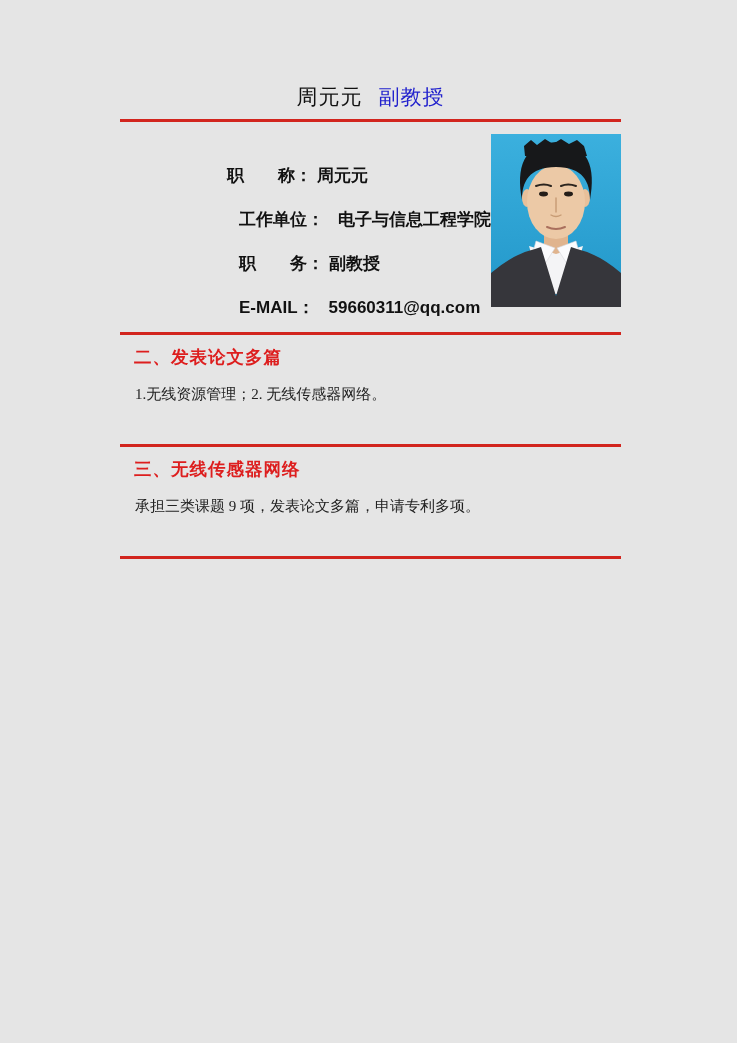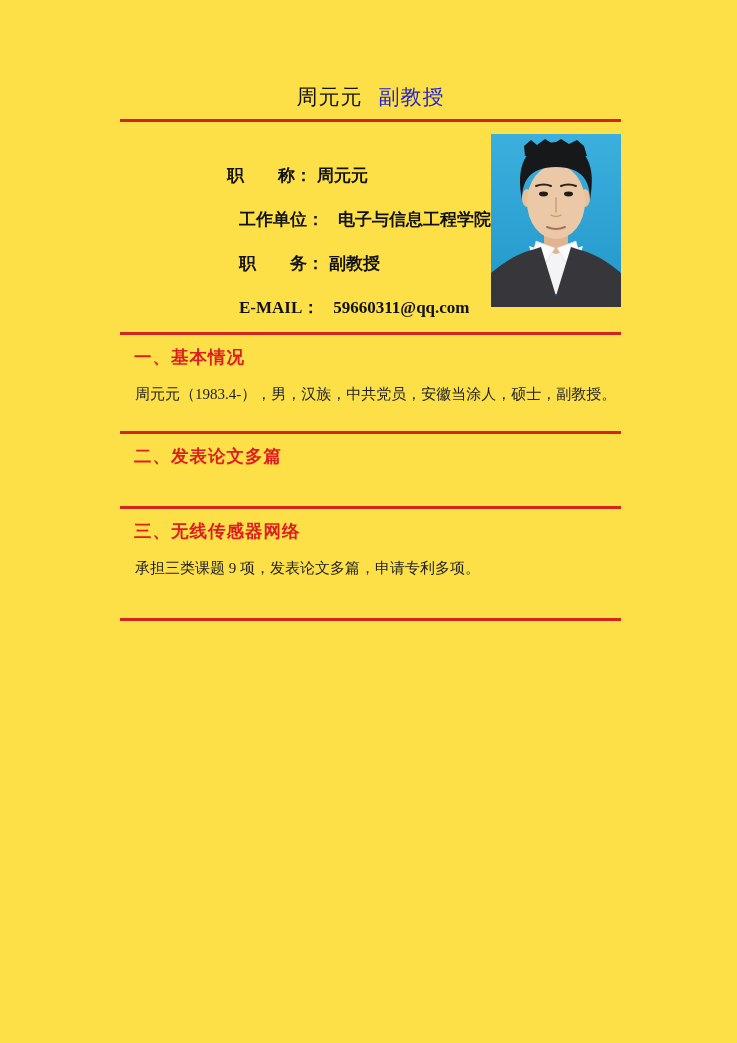--- a/index.html
+++ b/index.html
@@ -1,20 +1,20 @@
 <!DOCTYPE html>
 <html lang="zh"><head>
 <meta charset="utf-8">
 <style>
   html, body { margin: 0; padding: 0; background: #ffffff; }
   .page {
     position: relative;
     width: 737px;
     height: 1043px;
-    background: #fde047;
+    background: #e5e5e5;
     overflow: hidden;
     font-family: "Liberation Serif", serif;
     color: #1a1a1a;
   }
   .content {
     margin-left: 120px;
     width: 501px;
   }
   
   .title-wrap {
@@ -51,21 +51,21 @@
     padding-left: 25px;
     font-family: "Liberation Sans", sans-serif;
     font-weight: bold;
     font-size: 17px;
     color: #111111;
     white-space: pre;
   }
   .field-row.first { padding-left: 13px; }
   .field-value { margin-left: 5px; }
   .field-value.wide-gap { margin-left: 14px; }
-  .latin-serif { font-family: Liberation Serif, serif; }
+  .latin-serif { font-family: Liberation Sans, sans-serif; }
   .photo-frame { width: 130px; height: 173px; flex: 0 0 auto; }
   .photo-frame svg { display: block; width: 130px; height: 173px; }
   .rule-profile { margin-top: 13px; }
   
   .section-heading {
     margin-top: 12px;
     font-family: "Liberation Sans", sans-serif;
     font-weight: bold;
     font-size: 17.5px;
     line-height: 20px;
@@ -149,28 +149,24 @@
 
           <path d="M65,64 L65,78 M60,81 Q65,84 70,81" stroke="#c79b74" stroke-width="1.4" fill="none" stroke-linecap="round"></path>
 
           <path d="M56,93 Q65,97 74,93" stroke="#a96f5d" stroke-width="2" fill="none" stroke-linecap="round"></path>
         </svg>
       </div>
     </div>
 
     <hr class="rule rule-profile">
 
-    <div class="section">
-      <div class="section-heading">一、基本情况</div>
-      <div class="section-body">周元元（1983.4-），男，汉族，中共党员，安徽当涂人，硕士，副教授。</div>
-      <hr class="rule rule-section tight">
-    </div>
 
     <div class="section">
       <div class="section-heading">二、发表论文多篇</div>
+      <div class="section-body">1.无线资源管理；2. 无线传感器网络。</div>
       <hr class="rule rule-section">
     </div>
 
     <div class="section">
       <div class="section-heading">三、无线传感器网络</div>
       <div class="section-body">承担三类课题 9 项，发表论文多篇，申请专利多项。</div>
       <hr class="rule rule-section">
     </div>
 
 

